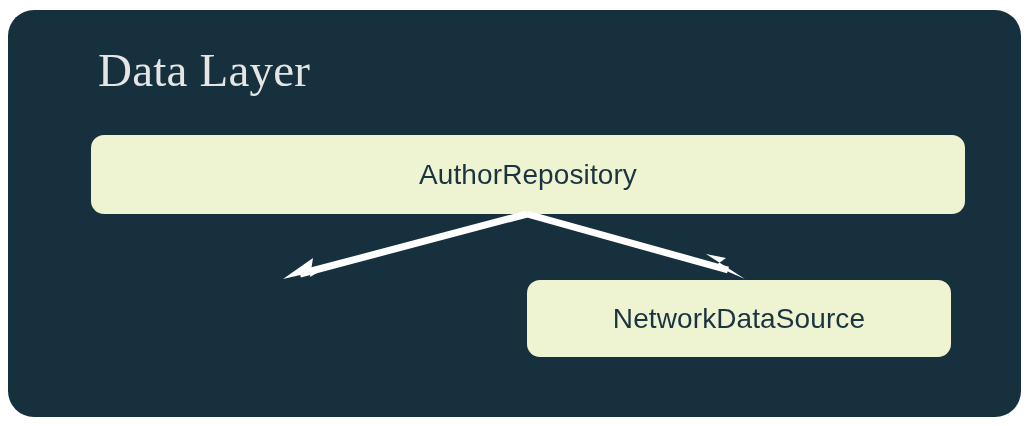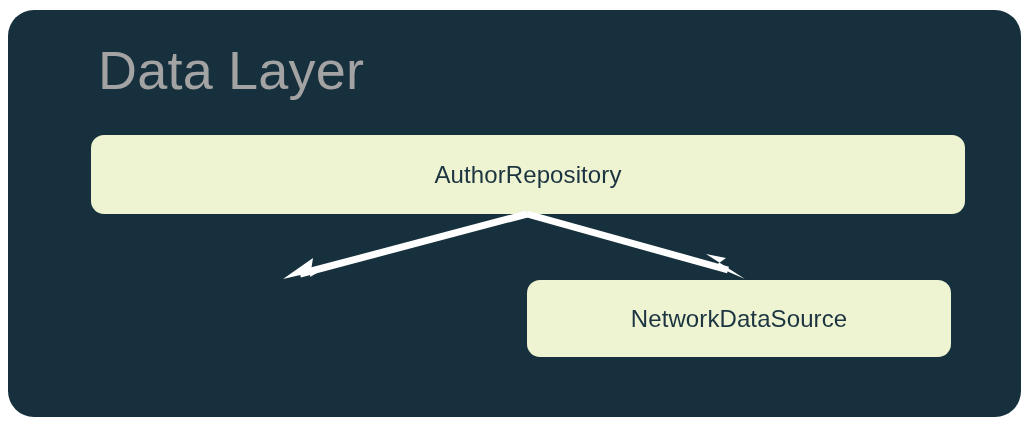--- a/index.html
+++ b/index.html
@@ -32,41 +32,42 @@
     background: #16303d;
     border-radius: 26px;
     box-sizing: border-box;
   }
 
   
   #panel-title {
     position: absolute;
     left: 90px;
     top: 31px;
-    font-size: 54px;
+    font-size: 47px;
     line-height: 58px;
     font-weight: 400;
-    color: #a3a3a3;
+    color: #e5e5e5;
     letter-spacing: 0.2px;
     white-space: nowrap;
+    font-family: Liberation Serif, serif;
   }
 
   
   .node {
     position: absolute;
     background: #eef3d2;
     border-radius: 13px;
     display: flex;
     align-items: center;
     justify-content: center;
     box-sizing: border-box;
     z-index: 2;
   }
   .node-label {
-    font-size: 24px;
+    font-size: 28px;
     line-height: 36px;
     font-weight: 400;
     color: #1b3440;
     letter-spacing: 0.1px;
     white-space: nowrap;
   }
 
   #node-repository {
     left: 91px;
     top: 135px;

